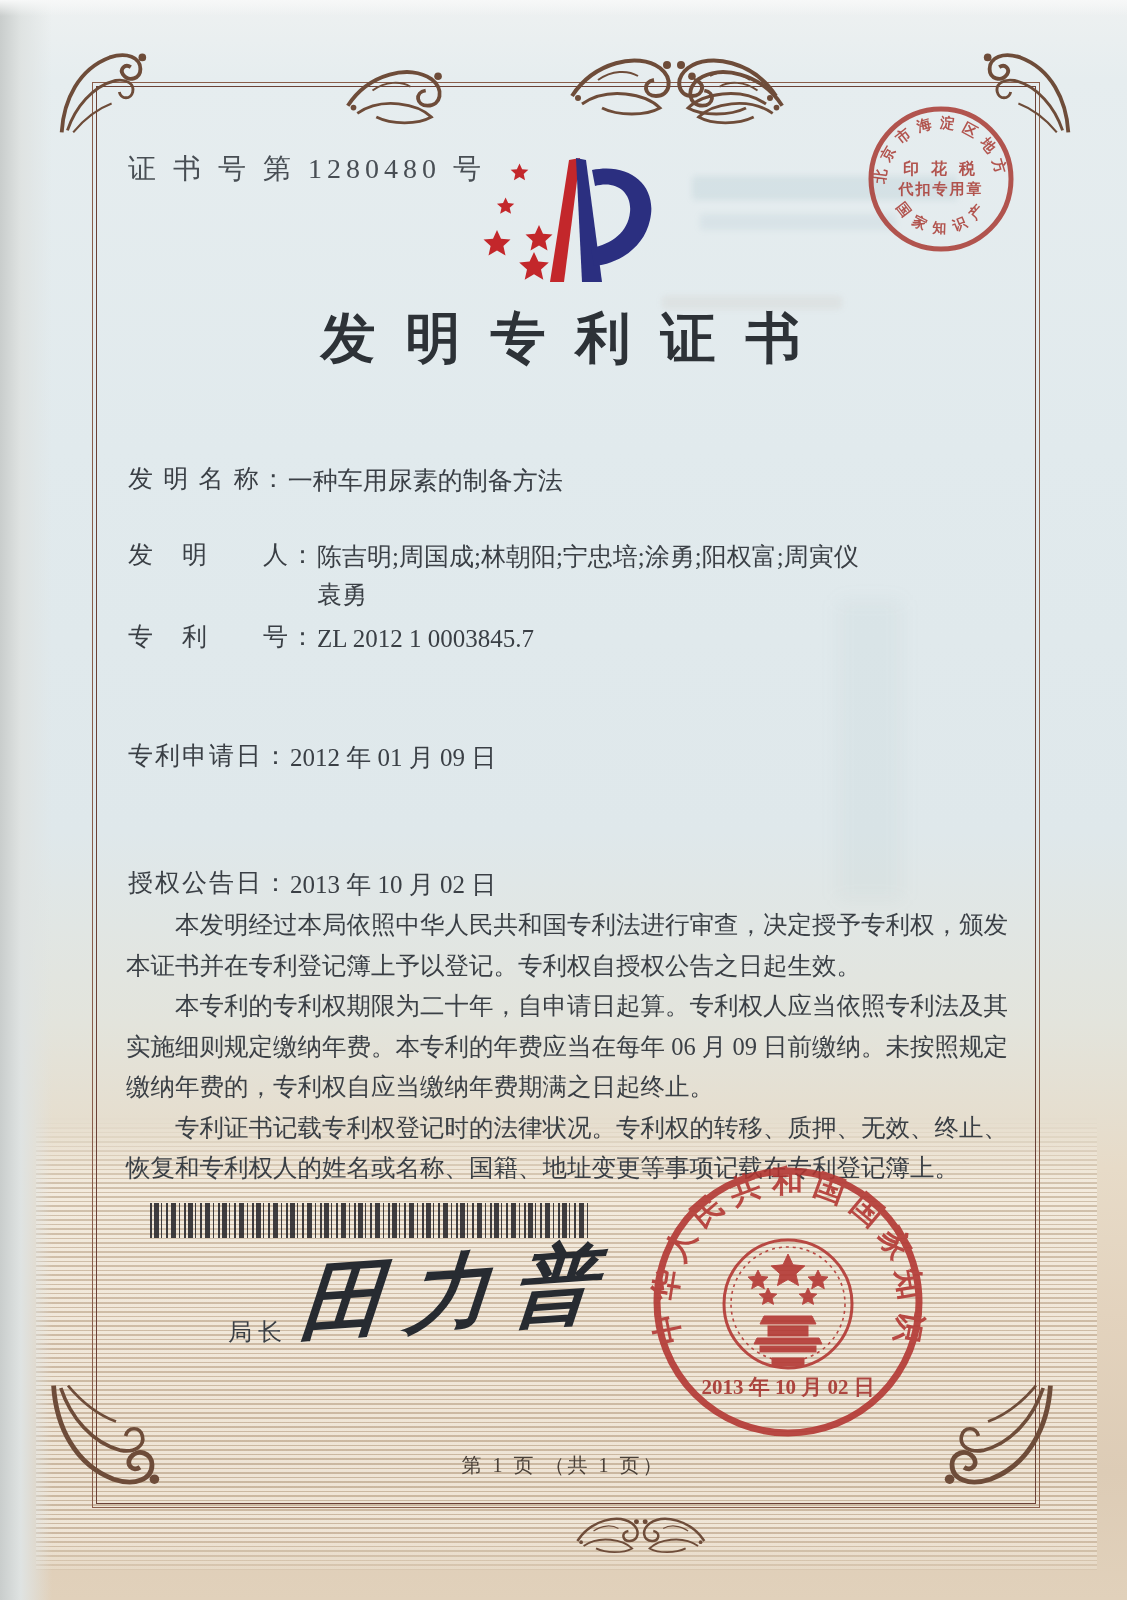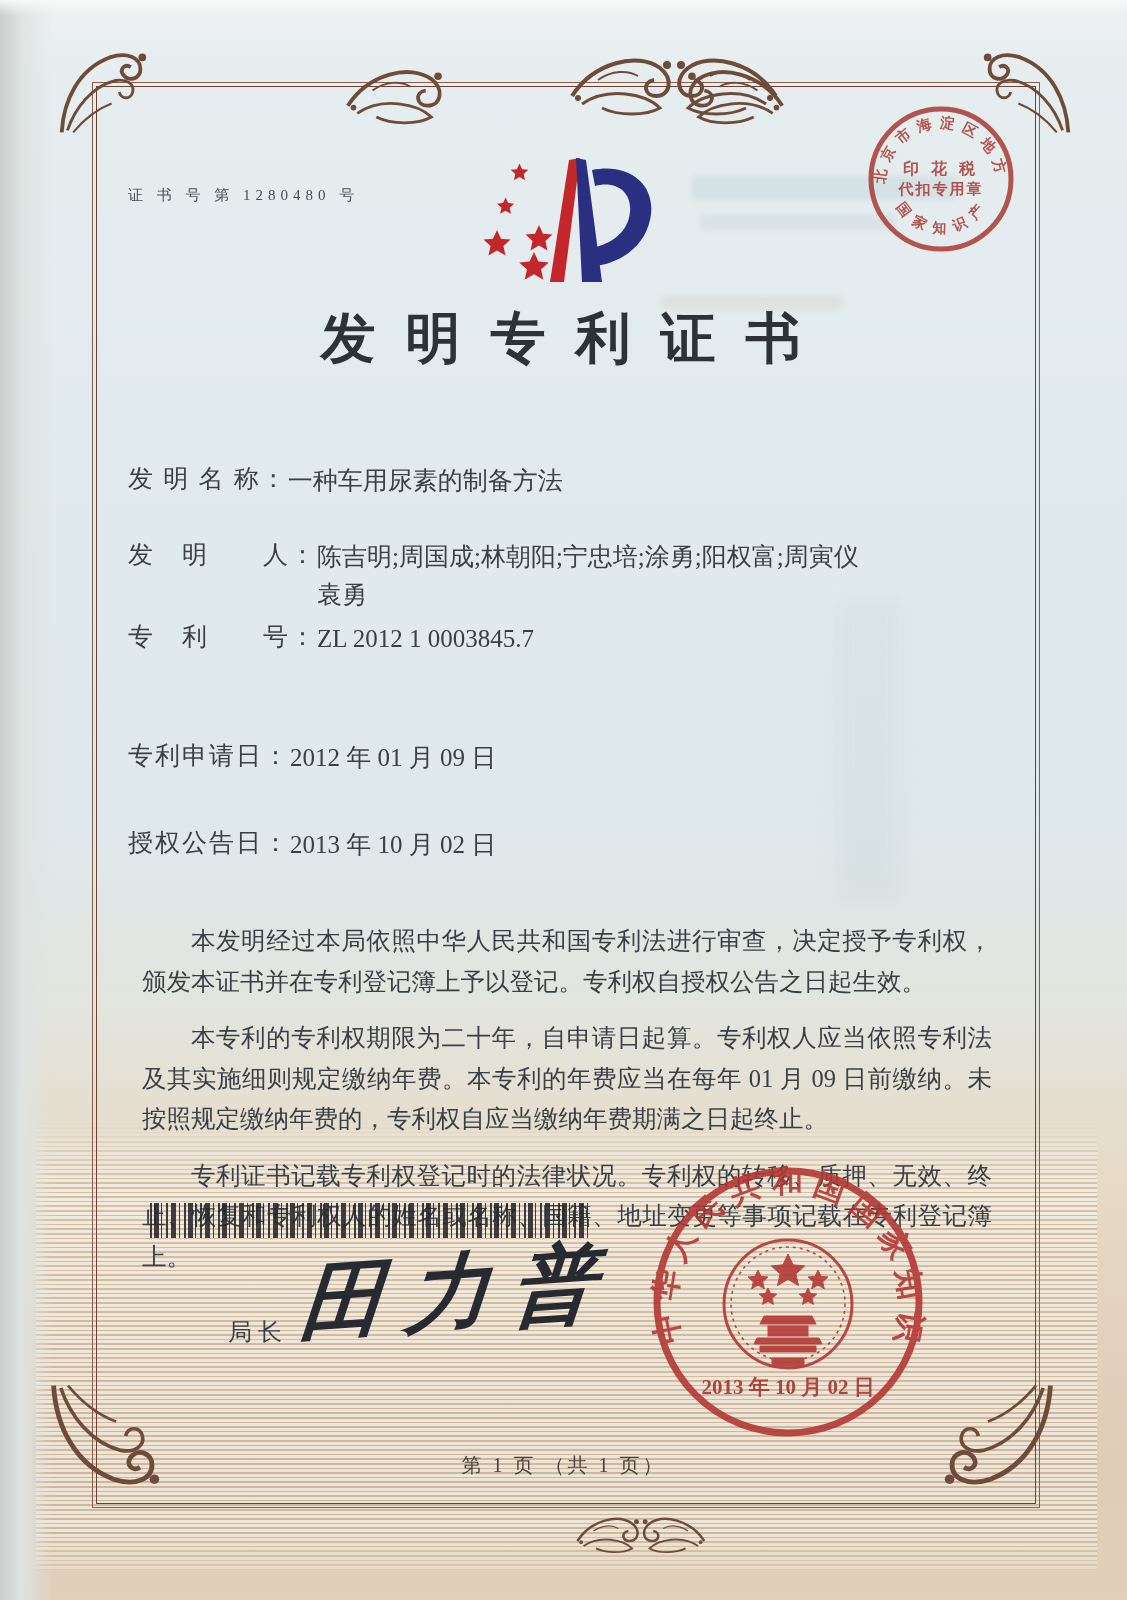--- a/index.html
+++ b/index.html
@@ -24,31 +24,31 @@
       rgba(168,144,119,.34) 0 1.6px,
       rgba(252,248,240,.55) 1.6px 4.6px);
     -webkit-mask-image:linear-gradient(180deg,transparent 0,#000 70px,#000 92%,rgba(0,0,0,.4) 100%);
     mask-image:linear-gradient(180deg,transparent 0,#000 70px,#000 92%,rgba(0,0,0,.4) 100%);
   }
   .frame{position:absolute;left:96px;top:86px;width:938px;height:1416px;
     border:1.4px solid #6b4136;outline:1px solid #8a5d4a;outline-offset:3px;}
   .ornament{position:absolute;color:#6e4c39;}
   .ghost{position:absolute;filter:blur(3px);border-radius:4px;}
 
-  .cert-no{position:absolute;left:128px;top:150px;font-size:15px;color:#484e54;letter-spacing:5px;margin-top:36px;}
+  .cert-no{position:absolute;left:128px;top:150px;font-size:28px;color:#484e54;letter-spacing:5px;}
   .logo{position:absolute;left:452px;top:148px;width:216px;height:172px;}
   .title{position:absolute;left:0;top:302px;width:100%;text-align:center;
     font-size:55px;font-weight:700;color:#2d3237;letter-spacing:30px;padding-left:24px;box-sizing:border-box;}
 
   .row{position:absolute;left:128px;font-size:25px;color:#3a3f45;}
   .row .lbl{letter-spacing:2px;}
   .row .val{display:inline-block;vertical-align:top;white-space:pre-line;max-width:720px;line-height:38px;}
   .body-text{position:absolute;left:126px;top:905px;width:882px;
     font-size:24.5px;color:#3a3f45;line-height:40.5px;text-align:justify;}
-  .body-text p{margin:16px;text-indent:2em;}
+  .body-text p{margin:0;text-indent:2em;}
 
   .barcode{position:absolute;left:150px;top:1203px;width:440px;height:35px;
     background:
       repeating-linear-gradient(90deg,
         #26252a 0 2px, transparent 2px 4px,
         #26252a 4px 9px, transparent 9px 11px,
         #26252a 11px 12px, transparent 12px 16px,
         #26252a 16px 18px, transparent 18px 21px,
         #26252a 21px 26px, transparent 26px 29px,
         #26252a 29px 30px, transparent 30px 34px);
@@ -155,27 +155,27 @@
   <div class="row" style="top:538px;">
     <span class="lbl">发　明　　人：</span><span class="val">陈吉明;周国成;林朝阳;宁忠培;涂勇;阳权富;周寅仪
 袁勇</span>
   </div>
   <div class="row" style="top:620px;">
     <span class="lbl">专　利　　号：</span><span class="val">ZL 2012 1 0003845.7</span>
   </div>
   <div class="row" style="top:739px;">
     <span class="lbl">专利申请日：</span><span class="val">2012 年 01 月 09 日</span>
   </div>
-  <div class="row" style="top:826px;">
+  <div class="row" style="top:866px;">
     <span class="lbl">授权公告日：</span><span class="val">2013 年 10 月 02 日</span>
   </div>
 
   <div class="body-text">
     <p>本发明经过本局依照中华人民共和国专利法进行审查，决定授予专利权，颁发本证书并在专利登记簿上予以登记。专利权自授权公告之日起生效。</p>
-    <p>本专利的专利权期限为二十年，自申请日起算。专利权人应当依照专利法及其实施细则规定缴纳年费。本专利的年费应当在每年 01 月 09 日前缴纳。未按照规定缴纳年费的，专利权自应当缴纳年费期满之日起终止。</p>
+    <p>本专利的专利权期限为二十年，自申请日起算。专利权人应当依照专利法及其实施细则规定缴纳年费。本专利的年费应当在每年 06 月 09 日前缴纳。未按照规定缴纳年费的，专利权自应当缴纳年费期满之日起终止。</p>
     <p>专利证书记载专利权登记时的法律状况。专利权的转移、质押、无效、终止、恢复和专利权人的姓名或名称、国籍、地址变更等事项记载在专利登记簿上。</p>
   </div>
 
   <div class="barcode"></div>
 
   <div class="sig-role">局长</div>
   <div class="sig-name">田力普</div>
 
   <svg class="stamp" style="left:648px;top:1162px;" width="280" height="282" viewBox="0 0 280 282" opacity="0.88">
     <g stroke="#b23430" fill="none">

